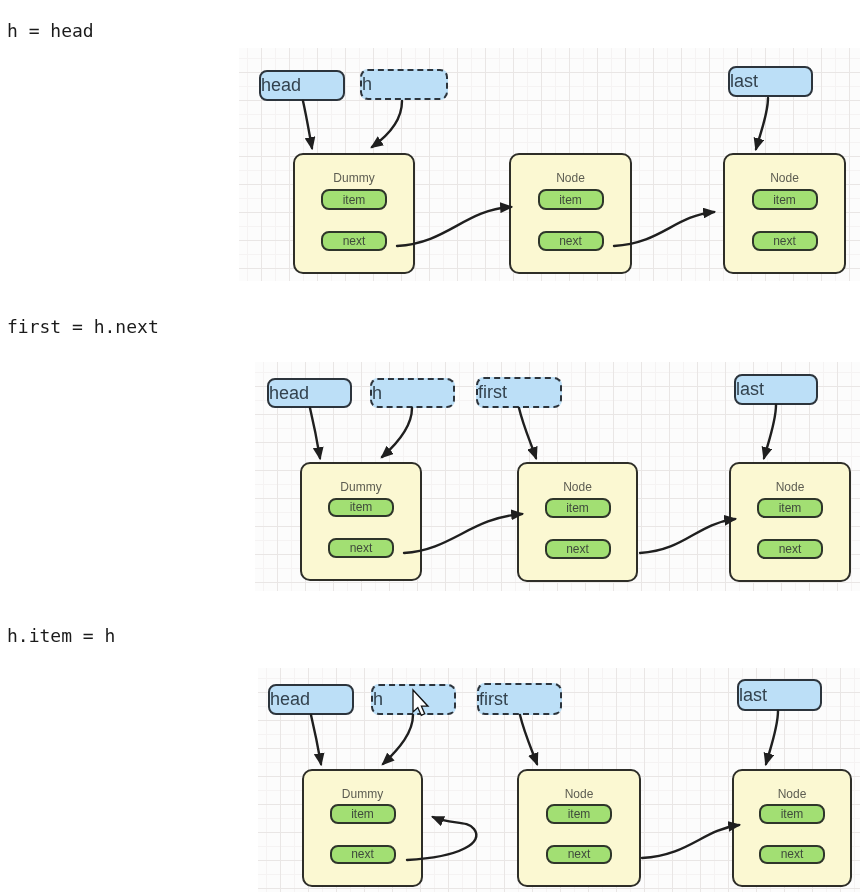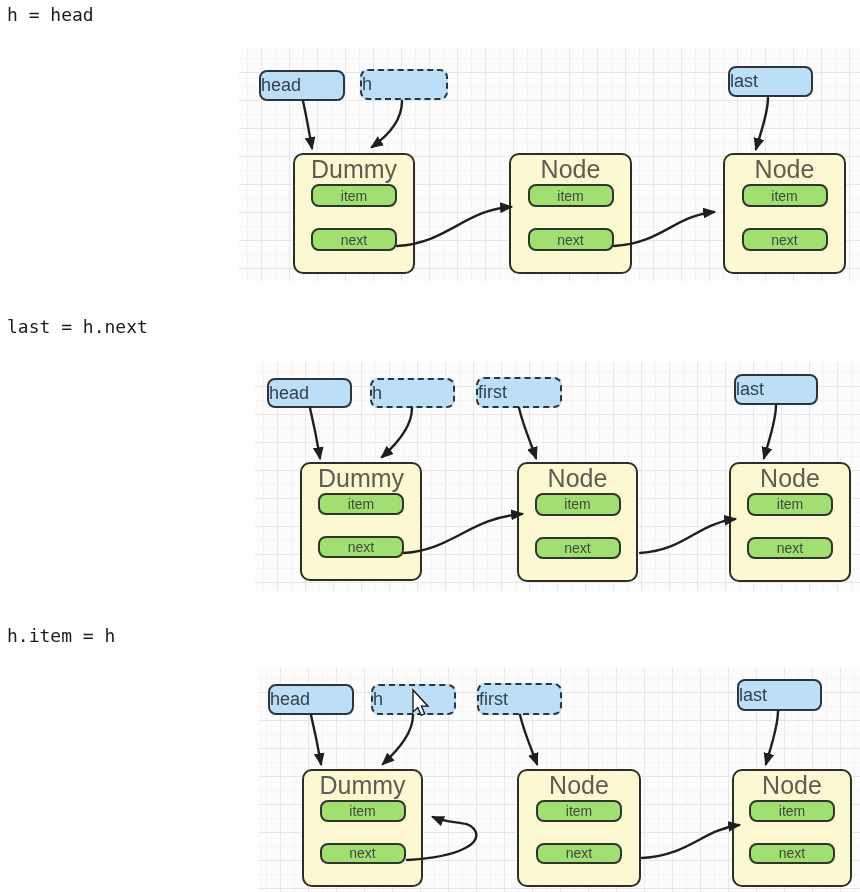--- a/index.html
+++ b/index.html
@@ -36,47 +36,47 @@
   .ptr.dashed { border-style: dashed; }
   .node {
     position: absolute;
     background: var(--node_fill);
     border: 2.5px solid var(--node_border);
     border-radius: 10px;
     display: flex; flex-direction: column; align-items: center;
   }
   .node-title {
     height: 37px; display: flex; align-items: center;
-    font-size: 25px; color: var(--node_title_text);
+    font-size: 12px; color: var(--node_title_text); margin-top: 12px;
   }
   .slot {
-    width: 86px; height: 31px; margin-bottom: 21px;
+    width: 66px; height: 31px; margin-bottom: 21px;
     background: var(--field_fill);
     border: 2.5px solid var(--field_border);
     border-radius: 8px;
     display: flex; align-items: center; justify-content: center;
-    font-size: 14px; color: var(--field_text);
+    font-size: 12px; color: var(--field_text);
   }
   svg.overlay {
     position: absolute; left: 0; top: 0;
     pointer-events: none;
   }
   .edge {
     fill: none; stroke: var(--arrow); stroke-width: 2.4;
     stroke-linecap: round;
   }
   .cursor-body { fill: #ffffff; stroke: #111111; stroke-width: 1.3; }
 </style>
 </head>
 <body>
 
 <div class="page">
 
   <section>
-    <div class="code" style="top:4px">h = head</div>
+    <div class="code" style="top:20px">h = head</div>
     <div class="grid" style="left:239px;top:48px;width:621px;height:233px"></div>
 
     <div class="ptr solid" style="left:259px;top:70px;width:86px;height:31px">
       <span>head</span>
     </div>
     <div class="ptr dashed" style="left:360px;top:69px;width:88px;height:31px">
       <span>h</span>
     </div>
     <div class="ptr solid" style="left:728px;top:66px;width:85px;height:31px">
       <span>last</span>
@@ -105,21 +105,21 @@
       <div class="slot">
           <span>item</span>
         </div>
       <div class="slot">
           <span>next</span>
         </div>
     </div>
   </section>
 
   <section>
-    <div class="code" style="top:316px">last = h.next</div>
+    <div class="code" style="top:316px">first = h.next</div>
     <div class="grid" style="left:255px;top:362px;width:605px;height:229px"></div>
 
     <div class="ptr solid" style="left:267px;top:378px;width:85px;height:30px">
       <span>head</span>
     </div>
     <div class="ptr dashed" style="left:370px;top:378px;width:85px;height:30px">
       <span>h</span>
     </div>
     <div class="ptr dashed" style="left:476px;top:377px;width:86px;height:31px">
       <span>first</span>

